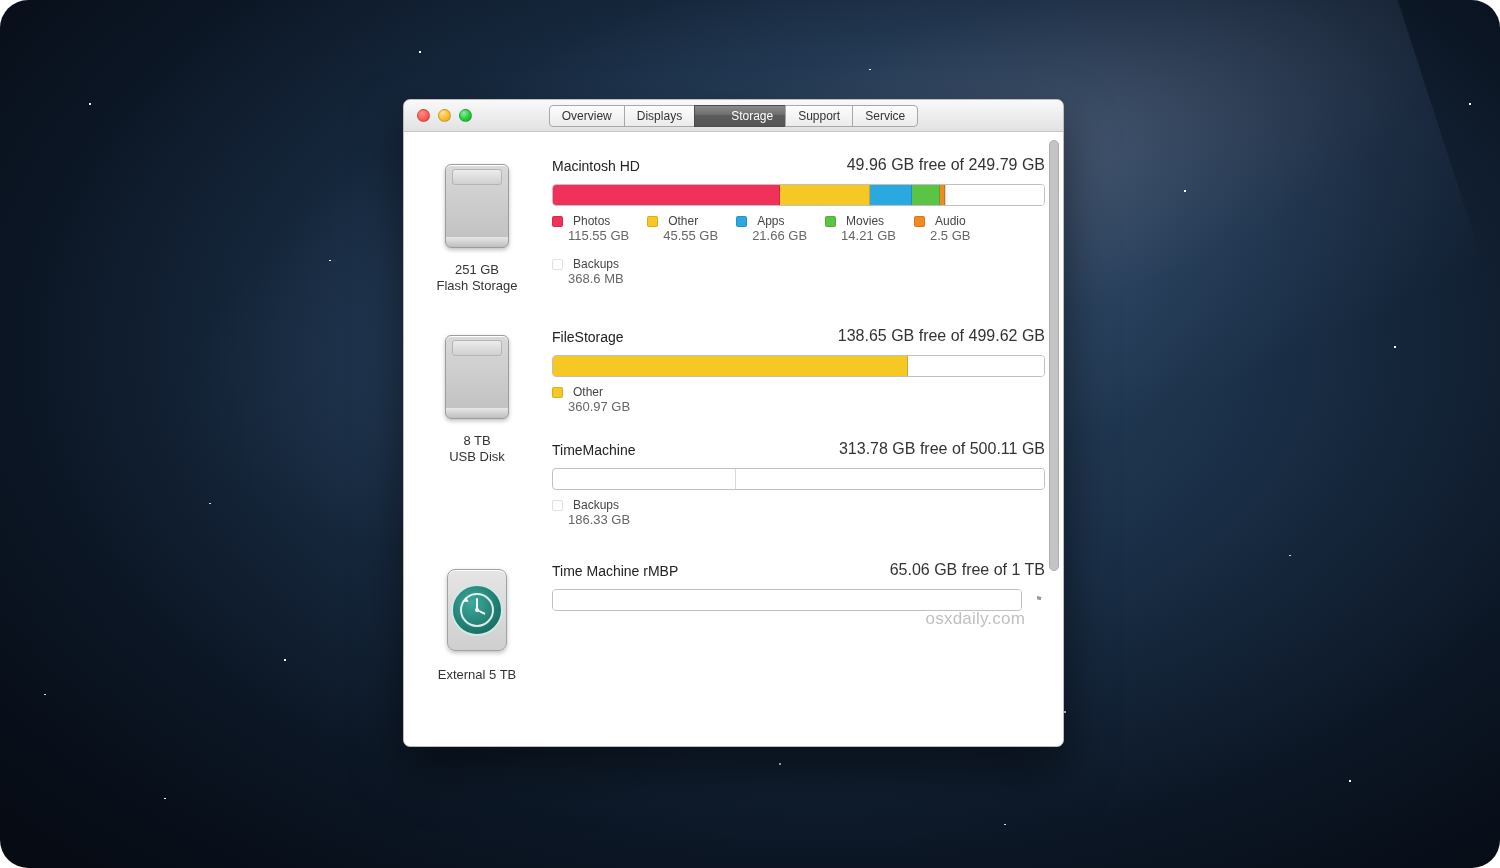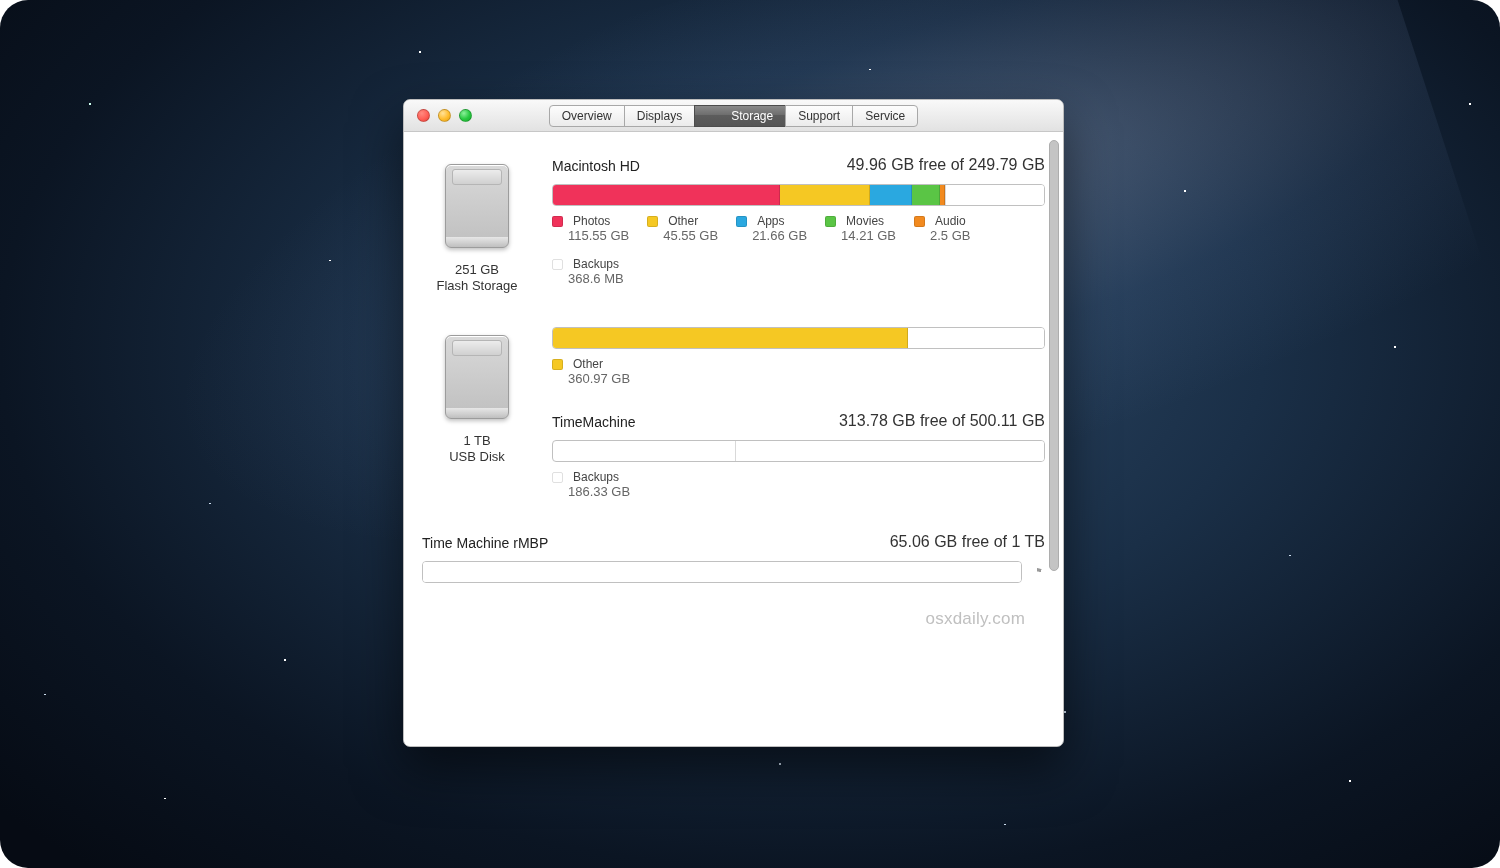--- a/index.html
+++ b/index.html
@@ -284,24 +284,28 @@
                   <div class="sz">368.6 MB</div>
                 </div>
               </div>
             </div>
           </div>
           <div class="group">
             <div class="icon-col">
               <div class="drive-icon">
                 <div class="hdd"></div>
               </div>
-              <div class="cap1">1 TB</div>
+              <div class="cap1">8 TB</div>
               <div class="cap2">USB Disk</div>
             </div>
             <div class="info-col">
+              <div class="row-hd">
+                <div class="name">FileStorage</div>
+                <div class="free">138.65 GB free of 499.62 GB</div>
+              </div>
               <div class="bar-row">
                 <div class="bar">
                   <div class="seg-slice cap c-other" style="width: 72.2489%;"></div>
                   <div class="seg-slice c-free" style="flex: 1 1 0%;"></div>
                 </div>
               </div>
               <div class="legend">
                 <div class="lg">
                   <div class="top">
                     <span class="sw c-other"></span>
@@ -326,20 +330,35 @@
                   <div class="top">
                     <span class="sw c-backups"></span>
                     <span>Backups</span>
                   </div>
                   <div class="sz">186.33 GB</div>
                 </div>
               </div>
             </div>
           </div>
           <div class="group">
+            <div class="icon-col">
+              <div class="drive-icon">
+                <div class="tm-icon">
+                  <div class="tm-face">
+                    <svg viewBox="0 0 52 52">
+                      <circle cx="26" cy="26" r="2.2" fill="#fff"></circle>
+                      <line x1="26" y1="26" x2="26" y2="14" stroke="#fff" stroke-width="2" stroke-linecap="round"></line>
+                      <line x1="26" y1="26" x2="34" y2="30" stroke="#fff" stroke-width="2" stroke-linecap="round"></line>
+                      <path d="M14 12 l-3 5 l6 0 z" fill="#fff"></path>
+                    </svg>
+                  </div>
+                </div>
+              </div>
+              <div class="cap1">External 5 TB</div>
+            </div>
             <div class="info-col">
               <div class="row-hd">
                 <div class="name">Time Machine rMBP</div>
                 <div class="free">65.06 GB free of 1 TB</div>
               </div>
               <div class="bar-row">
                 <div class="bar">
                   <div class="seg-slice c-free" style="flex: 1 1 0%;"></div>
                 </div>
                 <div class="spinner"></div>

